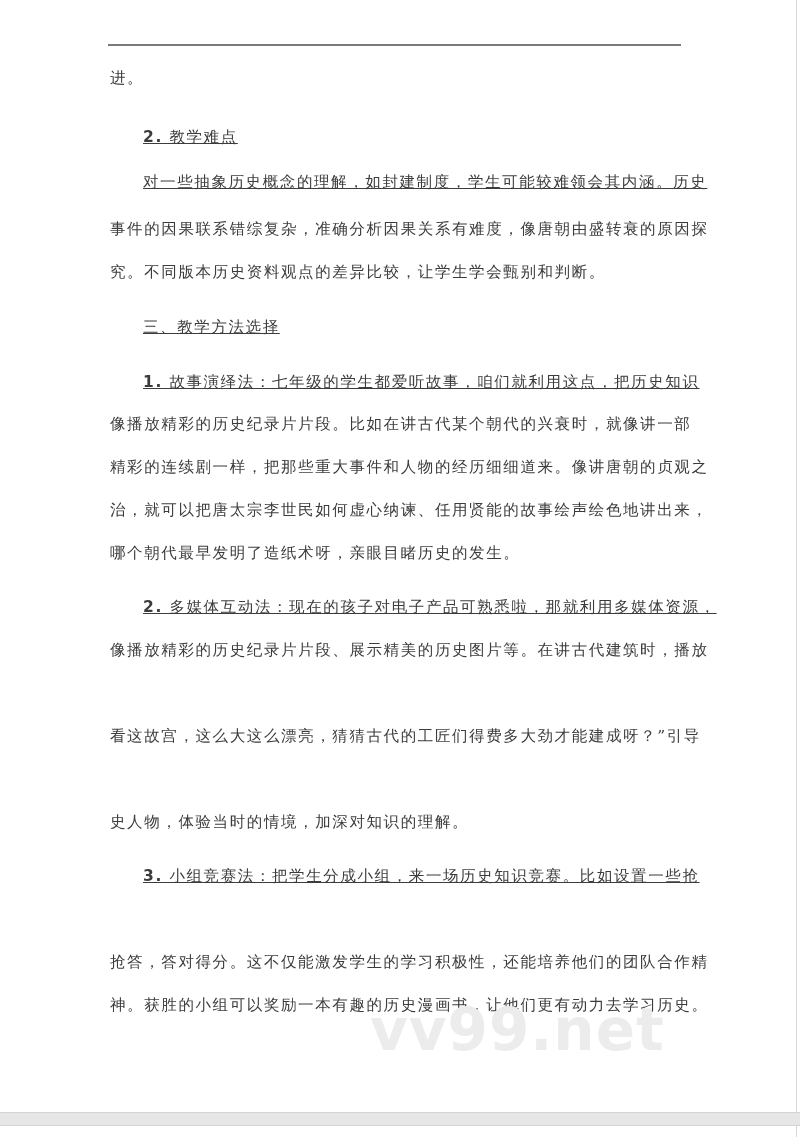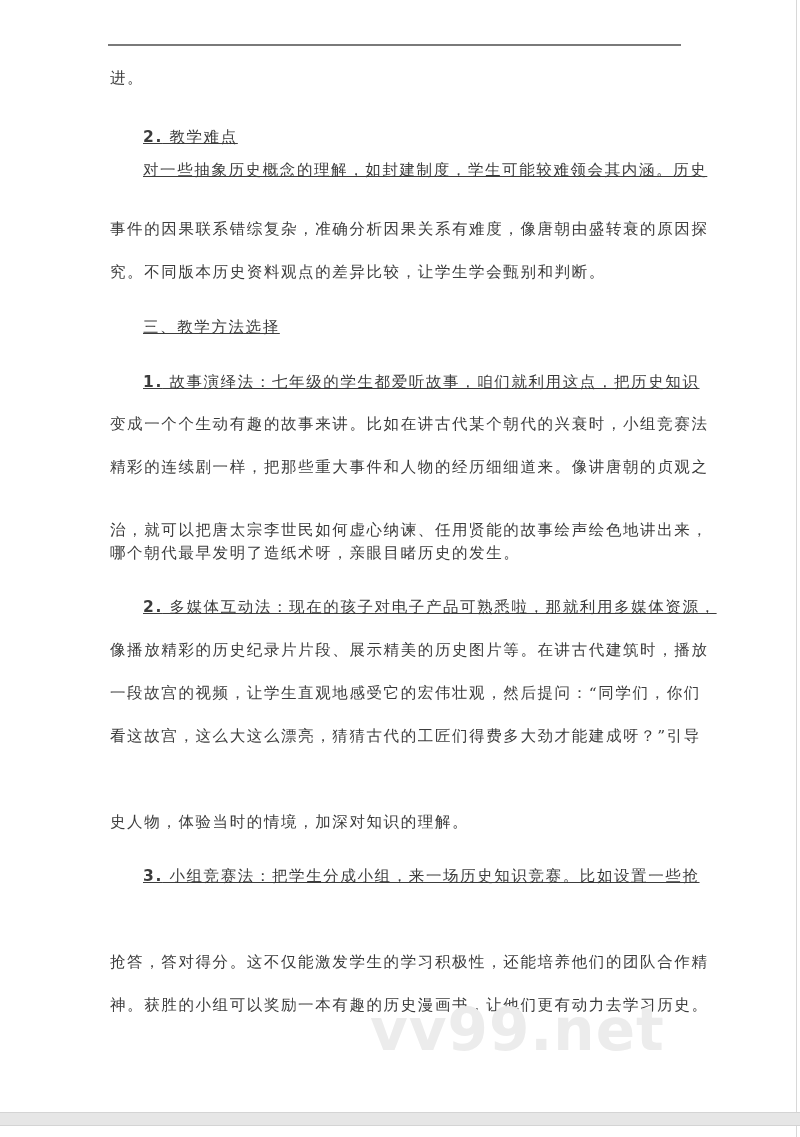--- a/index.html
+++ b/index.html
@@ -42,35 +42,34 @@
 </head>
 <body>
 
 <div class="page">
   <div class="header-rule"></div>
 
   <div class="line" style="top:68px">进。</div>
 
   <div class="line indent" style="top:127px"><span class="num">2.</span><span> 教学难点</span></div>
 
-  <div class="line indent" style="top:160px">对一些抽象历史概念的理解，如封建制度，学生可能较难领会其内涵。历史</div>
+  <div class="line indent" style="top:172px">对一些抽象历史概念的理解，如封建制度，学生可能较难领会其内涵。历史</div>
   <div class="line" style="top:219px">事件的因果联系错综复杂，准确分析因果关系有难度，像唐朝由盛转衰的原因探</div>
   <div class="line indent" style="top:317px">三、教学方法选择</div>
 
   <div class="line" style="top:262px">究。不同版本历史资料观点的差异比较，让学生学会甄别和判断。</div>
 
   <div class="line indent" style="top:372px"><span class="num">1.</span><span> 故事演绎法：七年级的学生都爱听故事，咱们就利用这点，把历史知识</span></div>
-  <div class="line" style="top:414px">变成一个个生动有趣的故事来讲。比如在讲古代某个朝代的兴衰时，小组竞赛法</div>
+  <div class="line" style="top:414px">像播放精彩的历史纪录片片段。比如在讲古代某个朝代的兴衰时，就像讲一部</div>
   <div class="line" style="top:457px">精彩的连续剧一样，把那些重大事件和人物的经历细细道来。像讲唐朝的贞观之</div>
-  <div class="line" style="top:520px">治，就可以把唐太宗李世民如何虚心纳谏、任用贤能的故事绘声绘色地讲出来，</div>
+  <div class="line" style="top:500px">治，就可以把唐太宗李世民如何虚心纳谏、任用贤能的故事绘声绘色地讲出来，</div>
   <div class="line" style="top:543px">哪个朝代最早发明了造纸术呀，亲眼目睹历史的发生。</div>
 
   <div class="line indent" style="top:597px"><span class="num">2.</span><span> 多媒体互动法：现在的孩子对电子产品可熟悉啦，那就利用多媒体资源，</span></div>
   <div class="line" style="top:640px">像播放精彩的历史纪录片片段、展示精美的历史图片等。在讲古代建筑时，播放</div>
-  <div class="line" style="top:683px">一段故宫的视频，让学生直观地感受它的宏伟壮观，然后提问：“同学们，你们</div>
   <div class="line" style="top:726px">看这故宫，这么大这么漂亮，猜猜古代的工匠们得费多大劲才能建成呀？”引导</div>
   <div class="line" style="top:812px">史人物，体验当时的情境，加深对知识的理解。</div>
 
   <div class="line indent" style="top:866px"><span class="num">3.</span><span> 小组竞赛法：把学生分成小组，来一场历史知识竞赛。比如设置一些抢</span></div>
   <div class="line" style="top:952px">抢答，答对得分。这不仅能激发学生的学习积极性，还能培养他们的团队合作精</div>
   <div class="line" style="top:995px">神。获胜的小组可以奖励一本有趣的历史漫画书，让他们更有动力去学习历史。</div>
 
   <div class="watermark">vv99.net</div>
 </div>
 

